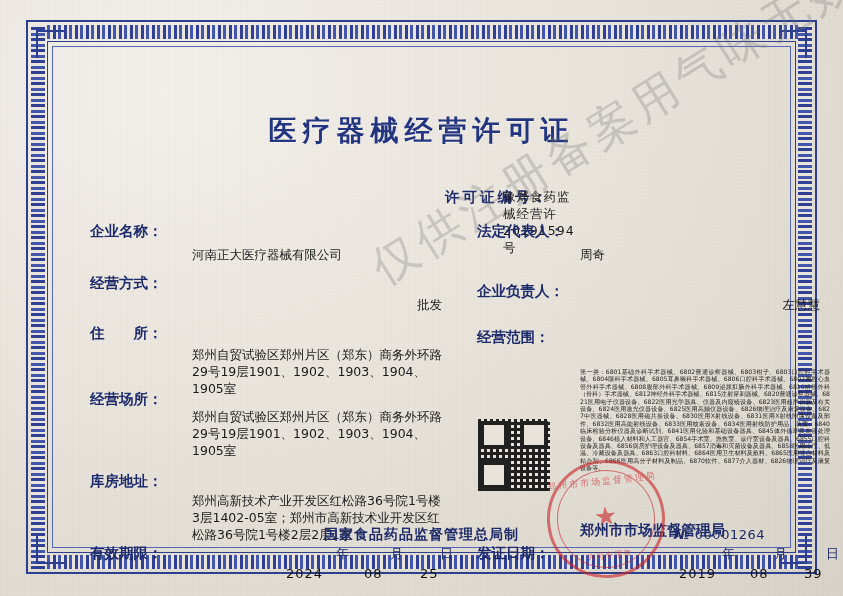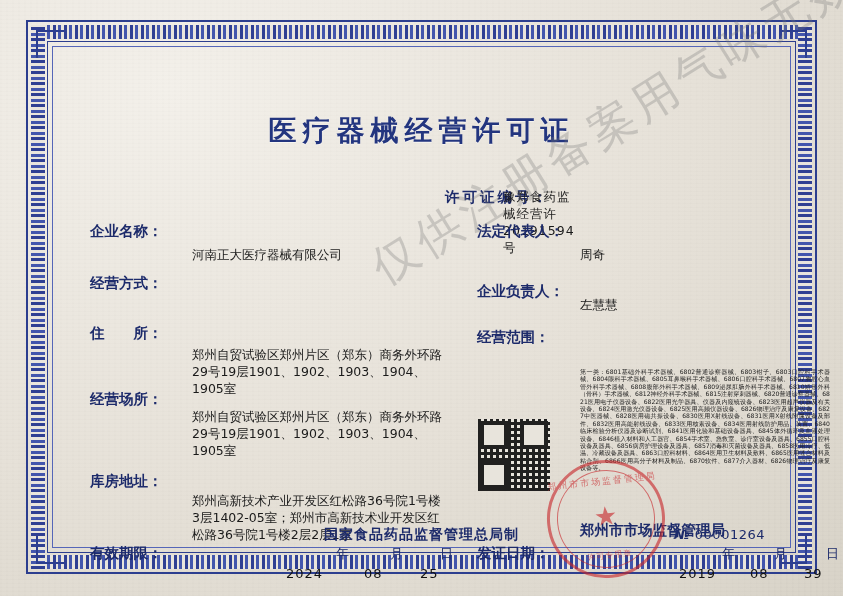--- a/index.html
+++ b/index.html
@@ -303,22 +303,23 @@
 
     <div class="fields">
 
       <div class="row" style="height:52px;">
         <span class="label col-left-label" style="top:0;">企业名称：</span>
         <span class="value col-left-value" style="top:24px;">河南正大医疗器械有限公司</span>
         <span class="label col-right-label" style="top:0;">法定代表人：</span>
         <span class="value col-right-value" style="top:24px;">周奇</span>
       </div>
 
-      <div class="row" style="height:50px;">
+      <div class="row" style="height:50px;text-align:right;">
         <span class="label col-left-label" style="top:0;">经营方式：</span>
+        <span class="value col-left-value" style="top:22px;">批发</span>
         <span class="label col-right-label" style="top:0;margin-top:8px;">企业负责人：</span>
         <span class="value col-right-value" style="top:22px;">左慧慧</span>
       </div>
 
       <div class="row" style="height:52px;">
         <span class="label col-left-label" style="top:0;">住　　所：</span>
         <span class="value col-left-value" style="top:22px;">郑州自贸试验区郑州片区（郑东）商务外环路29号19层1901、1902、1903、1904、1905室</span>
         <span class="label col-right-label" style="top:4px;">经营范围：</span>
       </div>
 

